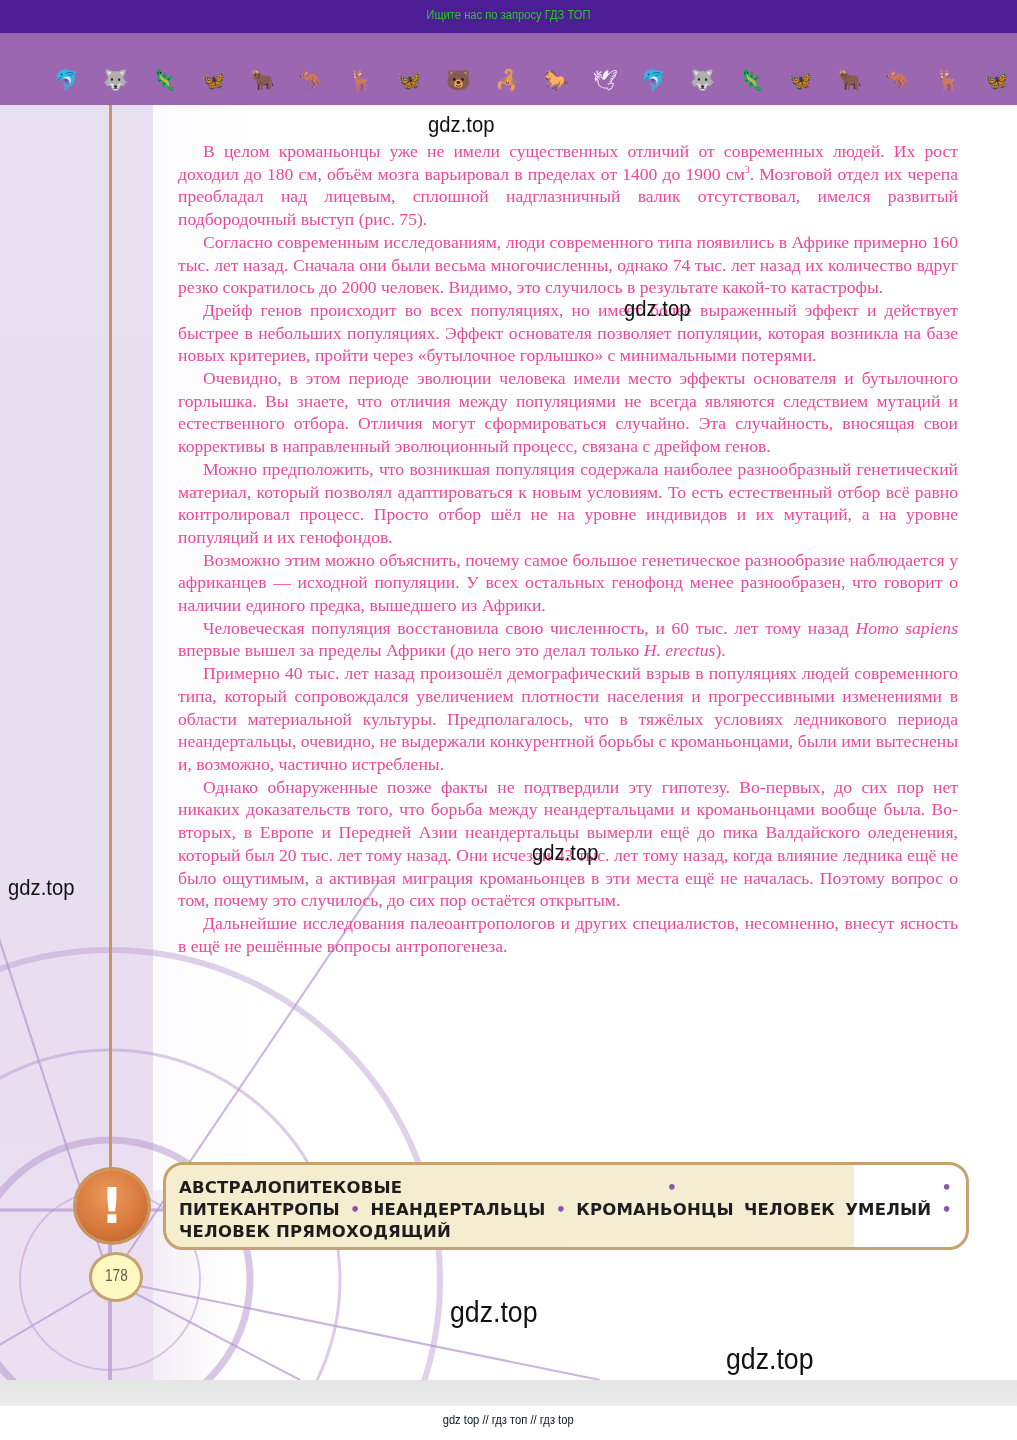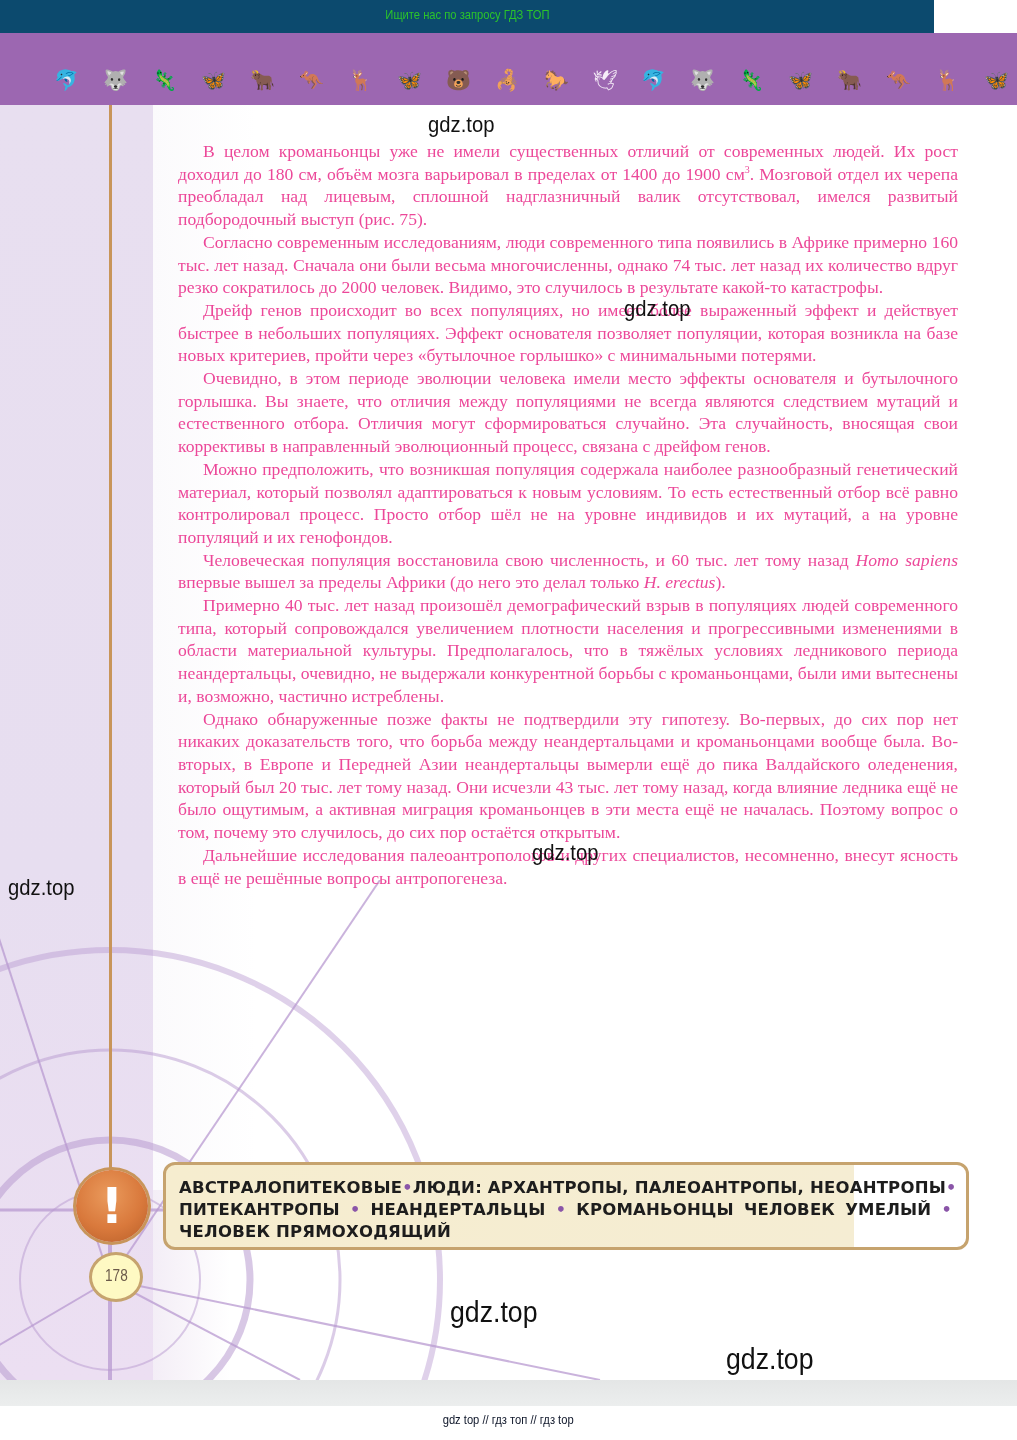--- a/index.html
+++ b/index.html
@@ -2,22 +2,22 @@
 <html><head>
 <meta charset="utf-8">
 <style>
   html, body { margin:0; padding:0; }
   body {
     width:1017px; height:1440px; position:relative; overflow:hidden;
     background:#ffffff;
     font-family:"Liberation Serif", serif;
   }
   .top-banner {
-    position:absolute; left:0; top:0; width:934px; height:33px;
-    background:#0c4a6e; text-align:center;
+    position:absolute; left:0; top:0; width:1017px; height:33px;
+    background:#4c1d95; text-align:center;
   }
   .top-banner span {
     display:inline-block; margin-top:7px;
     font-family:"Liberation Sans", sans-serif; font-size:13px; color:#2bc42b;
     transform:scaleX(0.86);
   }
   .header-band {
     position:absolute; left:0; top:33px; width:1017px; height:72px;
     background:#9c67b1;
   }
@@ -52,21 +52,21 @@
     text-align:justify;
   }
   .body-text p { margin:0; text-indent:25px; }
   .body-text sup { font-size:10px; line-height:0; }
   .wm {
     position:absolute; font-family:"Liberation Sans", sans-serif; color:#111;
     transform:scaleX(0.92); transform-origin:left top;
   }
   .keyword-box {
     position:absolute; left:163px; top:1162px; width:806px; height:88px;
-    border:3px solid #c6a36e; border-radius:12px;
+    border:3px solid #c6a36e; border-radius:20px;
     background:linear-gradient(90deg,#f6edcf 0%, #f5edd3 86%, #ffffff 86%, #ffffff 100%);
     box-sizing:border-box;
     padding:12px 14px 0 13px;
     font-family:"DejaVu Sans", sans-serif; font-weight:bold; font-size:16.5px;
     line-height:22px; color:#1d1d1d; letter-spacing:0.2px;
   }
   .kw-line { display:flex; justify-content:space-between; white-space:nowrap; }
   .kw-dot { color:#8a55a8; font-size:16px; }
   .alert-icon {
     position:absolute; left:76px; top:1170px; width:72px; height:72px; border-radius:50%;
@@ -150,38 +150,38 @@
 </svg>
 
 <div class="orange-rule"></div>
 
 <div class="body-text">
   <p><span>В целом кроманьонцы уже не имели существенных отличий от современных людей. Их рост доходил до 180 см, объём мозга варьировал в пределах от 1400 до 1900 см</span><sup>3</sup><span>. Мозговой отдел их черепа преобладал над лицевым, сплошной надглазничный валик отсутствовал, имелся развитый подбородочный выступ (рис. 75).</span></p>
   <p>Согласно современным исследованиям, люди современного типа появились в Африке примерно 160 тыс. лет назад. Сначала они были весьма многочисленны, однако 74 тыс. лет назад их количество вдруг резко сократилось до 2000 человек. Видимо, это случилось в результате какой-то катастрофы.</p>
   <p>Дрейф генов происходит во всех популяциях, но имеет более выраженный эффект и действует быстрее в небольших популяциях. Эффект основателя позволяет популяции, которая возникла на базе новых критериев, пройти через «бутылочное горлышко» с минимальными потерями.</p>
   <p>Очевидно, в этом периоде эволюции человека имели место эффекты основателя и бутылочного горлышка. Вы знаете, что отличия между популяциями не всегда являются следствием мутаций и естественного отбора. Отличия могут сформироваться случайно. Эта случайность, вносящая свои коррективы в направленный эволюционный процесс, связана с дрейфом генов.</p>
   <p>Можно предположить, что возникшая популяция содержала наиболее разнообразный генетический материал, который позволял адаптироваться к новым условиям. То есть естественный отбор всё равно контролировал процесс. Просто отбор шёл не на уровне индивидов и их мутаций, а на уровне популяций и их генофондов.</p>
+  <p>Возможно этим можно объяснить, почему самое большое генетическое разнообразие наблюдается у африканцев — исходной популяции. У всех остальных генофонд менее разнообразен, что говорит о наличии единого предка, вышедшего из Африки.</p>
   <p><span>Человеческая популяция восстановила свою численность, и 60 тыс. лет тому назад </span><em>Homo sapiens</em><span> впервые вышел за пределы Африки (до него это делал только </span><em>H. erectus</em><span>).</span></p>
   <p>Примерно 40 тыс. лет назад произошёл демографический взрыв в популяциях людей современного типа, который сопровождался увеличением плотности населения и прогрессивными изменениями в области материальной культуры. Предполагалось, что в тяжёлых условиях ледникового периода неандертальцы, очевидно, не выдержали конкурентной борьбы с кроманьонцами, были ими вытеснены и, возможно, частично истреблены.</p>
   <p>Однако обнаруженные позже факты не подтвердили эту гипотезу. Во-первых, до сих пор нет никаких доказательств того, что борьба между неандертальцами и кроманьонцами вообще была. Во-вторых, в Европе и Передней Азии неандертальцы вымерли ещё до пика Валдайского оледенения, который был 20 тыс. лет тому назад. Они исчезли 43 тыс. лет тому назад, когда влияние ледника ещё не было ощутимым, а активная миграция кроманьонцев в эти места ещё не началась. Поэтому вопрос о том, почему это случилось, до сих пор остаётся открытым.</p>
   <p>Дальнейшие исследования палеоантропологов и других специалистов, несомненно, внесут ясность в ещё не решённые вопросы антропогенеза.</p>
 </div>
 
 <div class="wm" style="left:428px; top:112px; font-size:22px;">gdz.top</div>
 <div class="wm" style="left:624px; top:296px; font-size:22px;">gdz.top</div>
 <div class="wm" style="left:532px; top:840px; font-size:22px;">gdz.top</div>
 <div class="wm" style="left:8px; top:875px; font-size:22px;">gdz.top</div>
 <div class="wm" style="left:450px; top:1296px; font-size:29px;">gdz.top</div>
 <div class="wm" style="left:726px; top:1343px; font-size:29px;">gdz.top</div>
 
 <div class="keyword-box">
   <div class="kw-line">
     <span>АВСТРАЛОПИТЕКОВЫЕ</span>
     <span class="kw-dot">•</span>
-    <span>ЛЮДИ: АРХАНТРОПЫ, ПАЛЕОАНТРОПЫ, НЕОАНТРОПЫ</span>
     <span class="kw-dot">•</span>
   </div>
   <div class="kw-line">
     <span>ПИТЕКАНТРОПЫ</span>
     <span class="kw-dot">•</span>
     <span>НЕАНДЕРТАЛЬЦЫ</span>
     <span class="kw-dot">•</span>
     <span>КРОМАНЬОНЦЫ</span>
     <span>ЧЕЛОВЕК</span>
     <span>УМЕЛЫЙ</span>

